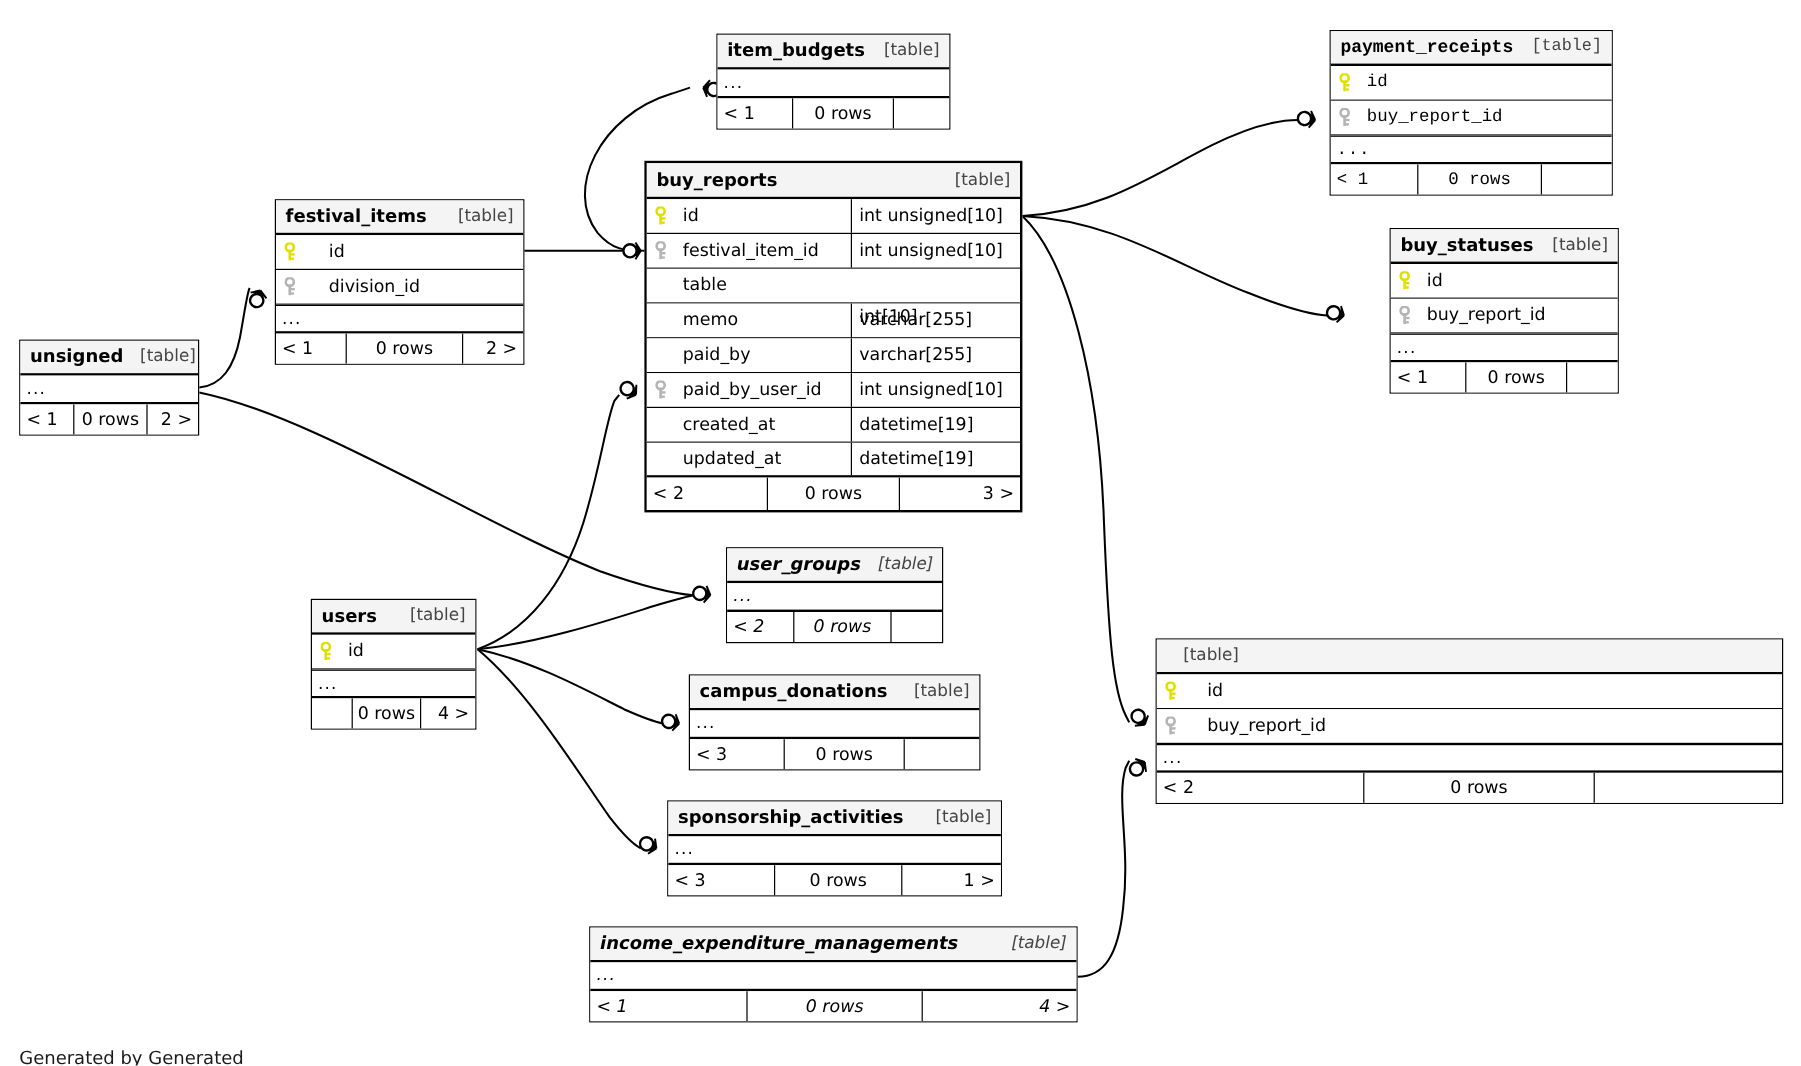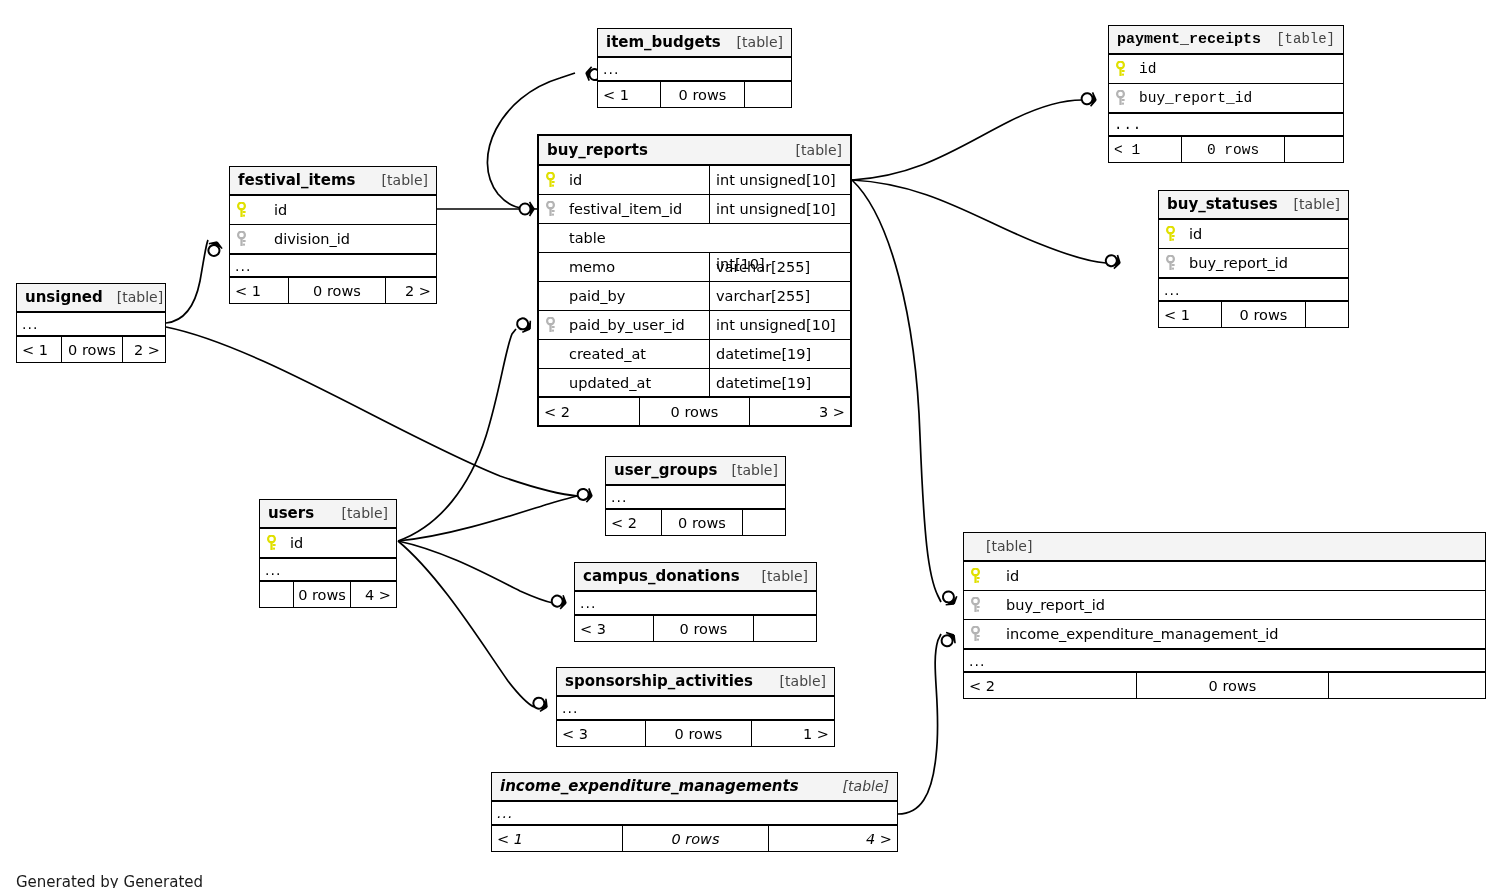--- a/index.html
+++ b/index.html
@@ -394,21 +394,21 @@
       <span class="col-name">updated_at</span>
       <span class="col-type" style="flex:0 0 128px;">datetime[19]</span>
     </div>
     <div class="tbl-footer" style="height:27px;">
       <div class="foot-cell foot-left" style="flex:0 0 100px;">&lt; 2</div>
       <div class="foot-cell foot-mid" style="flex:1 1 auto;">0 rows</div>
       <div class="foot-cell foot-right" style="flex:0 0 100px;">3 &gt;</div>
     </div>
   </div>
 
-  <div class="table-node thin" style="left:605px; top:440px; width:181px;">
+  <div class="table-node thin" style="left:605px; top:440px; width:181px;font-style:italic;">
     <div class="tbl-header">
       <span class="tbl-name">user_groups</span>
       <span class="tbl-kind">[table]</span>
     </div>
     <div class="ellipsis-row no-top">...</div>
     <div class="tbl-footer">
       <div class="foot-cell foot-left" style="flex:0 0 55px;">&lt; 2</div>
       <div class="foot-cell foot-mid" style="flex:1 1 auto;">0 rows</div>
       <div class="foot-cell foot-right" style="flex:0 0 42px;"></div>
     </div>
@@ -496,31 +496,20 @@
       <span class="col-key">
         <svg class="key-ico" width="13" height="16" viewBox="0 0 13 16">
             <circle cx="4.5" cy="4" r="3.4" fill="none" stroke="#b4b4b4" stroke-width="2.2"></circle>
             <rect x="3.4" y="6" width="2.2" height="9" fill="#b4b4b4"></rect>
             <rect x="5.6" y="9" width="3" height="2" fill="#b4b4b4"></rect>
             <rect x="5.6" y="12.6" width="2.4" height="2" fill="#b4b4b4"></rect>
           </svg>
       </span>
       <span class="col-name" style="padding-left:16px;">buy_report_id</span>
     </div>
-    <div class="tbl-row">
-      <span class="col-key">
-        <svg class="key-ico" width="13" height="16" viewBox="0 0 13 16">
-            <circle cx="4.5" cy="4" r="3.4" fill="none" stroke="#b4b4b4" stroke-width="2.2"></circle>
-            <rect x="3.4" y="6" width="2.2" height="9" fill="#b4b4b4"></rect>
-            <rect x="5.6" y="9" width="3" height="2" fill="#b4b4b4"></rect>
-            <rect x="5.6" y="12.6" width="2.4" height="2" fill="#b4b4b4"></rect>
-          </svg>
-      </span>
-      <span class="col-name" style="padding-left:16px;">income_expenditure_management_id</span>
-    </div>
     <div class="ellipsis-row">...</div>
     <div class="tbl-footer">
       <div class="foot-cell foot-left" style="flex:0 0 172px;">&lt; 2</div>
       <div class="foot-cell foot-mid" style="flex:1 1 auto;">0 rows</div>
       <div class="foot-cell foot-right" style="flex:0 0 156px;"></div>
     </div>
   </div>
 
   <div class="credit">Generated by Generated</div>
 

